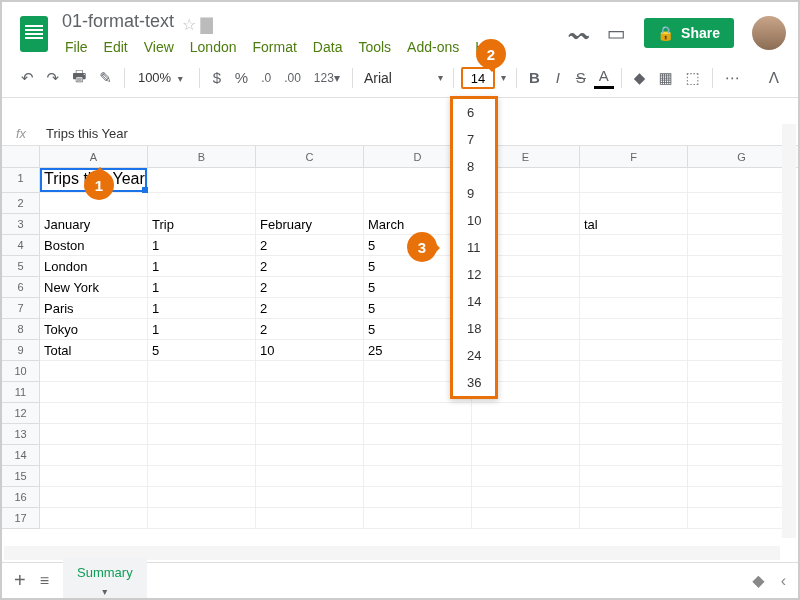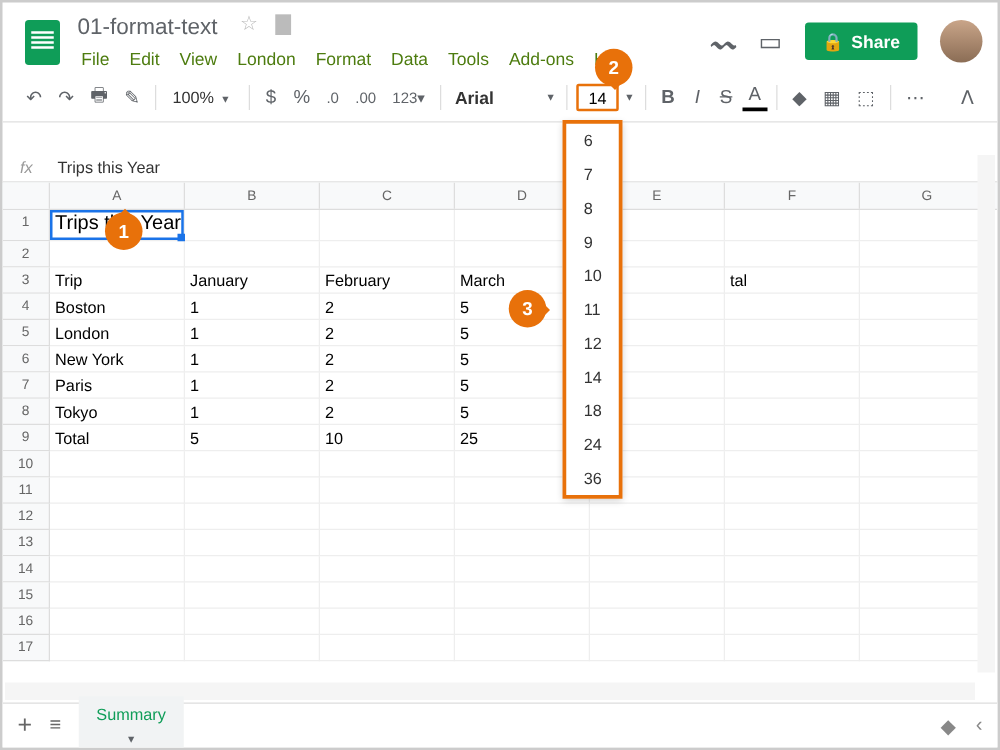--- a/index.html
+++ b/index.html
@@ -2,34 +2,34 @@
 <html><head>
 <meta charset="utf-8">
 <style>
   * { box-sizing: border-box; margin: 0; padding: 0; font-family: Arial, sans-serif; }
   body { width: 800px; height: 600px; overflow: hidden; background: #fff; border: 2px solid #ccc; position: relative; }
   .header { display: flex; align-items: center; padding: 6px 12px 0 12px; height: 56px; }
   .logo-wrap { width: 40px; display:flex; flex-direction:column; align-items:center; }
   .logo { width: 28px; height: 36px; background:#0f9d58; border-radius:3px; position:relative; margin-top:2px;}
   .logo::after{content:"";position:absolute;left:5px;top:9px;width:18px;height:2px;background:#fff;box-shadow:0 4px 0 #fff,0 8px 0 #fff,0 12px 0 #fff;}
   .title-area { flex:1; padding-left:4px;}
-  .doc-title-row{ display:flex; align-items:flex-start; gap:14px; }
+  .doc-title-row{ display:flex; align-items:flex-end; gap:4px; }
   .doc-title{ font-size:18px; color:#5f6368; padding:2px 4px;}
   .star,.folder{ color:#bbb; font-size:16px;}
   .menubar{ display:flex; gap:2px; margin-top:2px;}
   .menubar span{ font-size:14px; color:#4d7c0f; padding:3px 7px; cursor:pointer;}
   .right-hdr{ display:flex; align-items:center; gap:18px;}
   .icon-btn{ color:#5f6368; font-size:20px;}
   .share-btn{ background:#0f9d58; color:#fff; border:none; border-radius:3px; padding:7px 14px; font-size:14px; font-weight:bold; display:flex; align-items:center; gap:6px;}
   .avatar{ width:34px; height:34px; border-radius:50%; background:linear-gradient(#c9a589,#8b6d55);}
   .toolbar{ display:flex; align-items:center; padding:4px 14px; gap:3px; border-bottom:1px solid #e0e0e0; height:40px;}
   .tb{ color:#5f6368; font-size:15px; padding:4px 5px; min-width:20px; text-align:center;}
   .sep{ width:1px; height:20px; background:#ddd; margin:0 4px;}
   .zoom{ font-size:13px; color:#333; padding:0 6px;}
-  .font-name{ width:72px; font-size:14px; color:#333; padding:0 4px;font-weight:bold;}
+  .font-name{ width:72px; font-size:14px; color:#333; padding:0 4px;}
   .font-size-box{ width:34px; height:22px; border:2px solid #e8710a; background:#fff; font-size:13px; text-align:center; line-height:20px; border-radius:2px;}
   .drop-arr{ font-size:10px; color:#5f6368; padding:0 3px;}
   .collapse-arrow{ margin-left:auto; color:#5f6368;}
   .fxbar{ display:flex; align-items:center; border-bottom:1px solid #e0e0e0; height:24px; padding-left:14px;margin-top:24px;}
   .fx-lbl{ font-style:italic; color:#999; font-size:13px; width:30px;}
   .fx-val{ font-size:13px; color:#333;}
   .grid-area{ position:relative; height:438px; overflow:hidden;}
   .col-headers{ display:flex; position:absolute; top:0; left:0; right:0; height:22px; background:#f8f9fa; border-bottom:1px solid #ddd;}
   .corner{ width:38px; border-right:1px solid #ddd; background:#f8f9fa;}
   .col-h{ width:108px; text-align:center; font-size:11px; color:#666; line-height:22px; border-right:1px solid #ddd;}
@@ -153,22 +153,22 @@
         <div class="cell"></div>
         <div class="cell"></div>
         <div class="cell"></div>
         <div class="cell"></div>
         <div class="cell"></div>
         <div class="cell"></div>
         <div class="cell"></div>
       </div>
       <div class="row">
         <div class="row-h">3</div>
+        <div class="cell">January</div>
         <div class="cell">Trip</div>
-        <div class="cell">January</div>
         <div class="cell">February</div>
         <div class="cell">March</div>
         <div class="cell"></div>
         <div class="cell">tal</div>
         <div class="cell"></div>
       </div>
       <div class="row">
         <div class="row-h">4</div>
         <div class="cell">Boston</div>
         <div class="cell">1</div>

